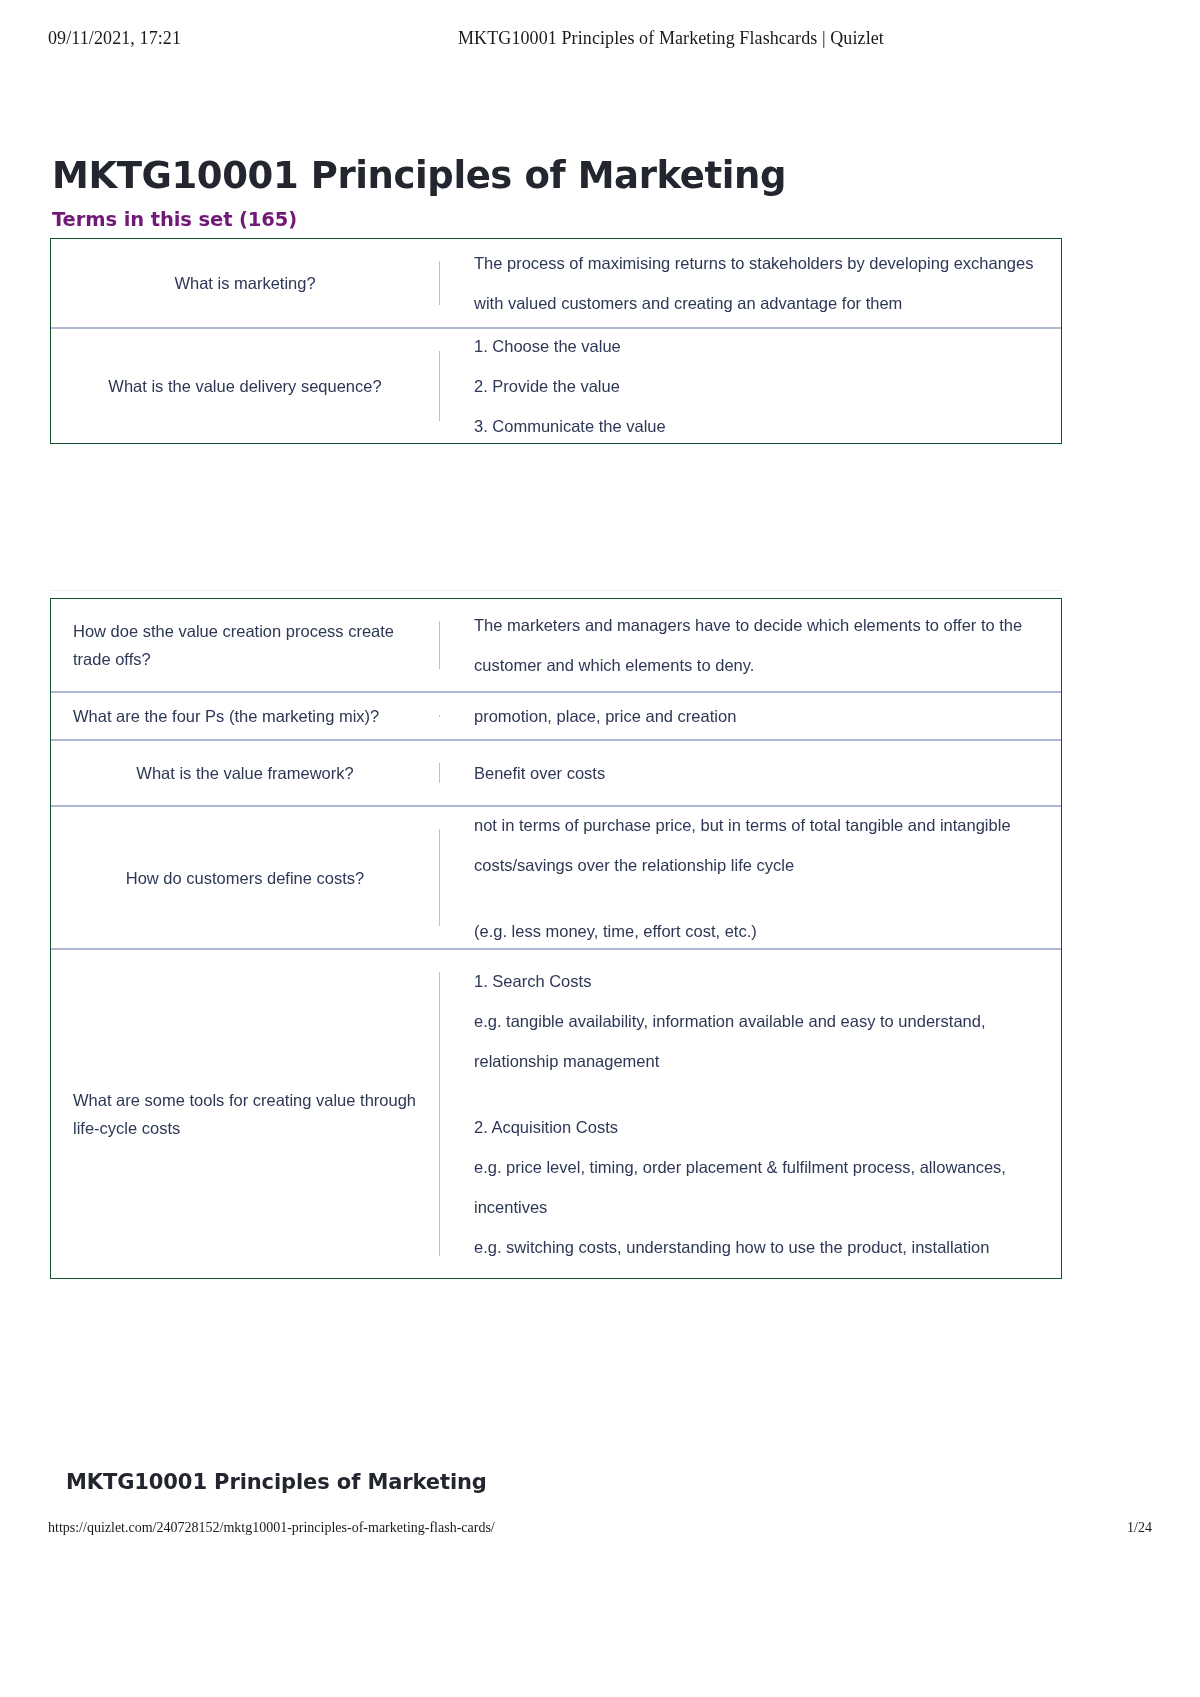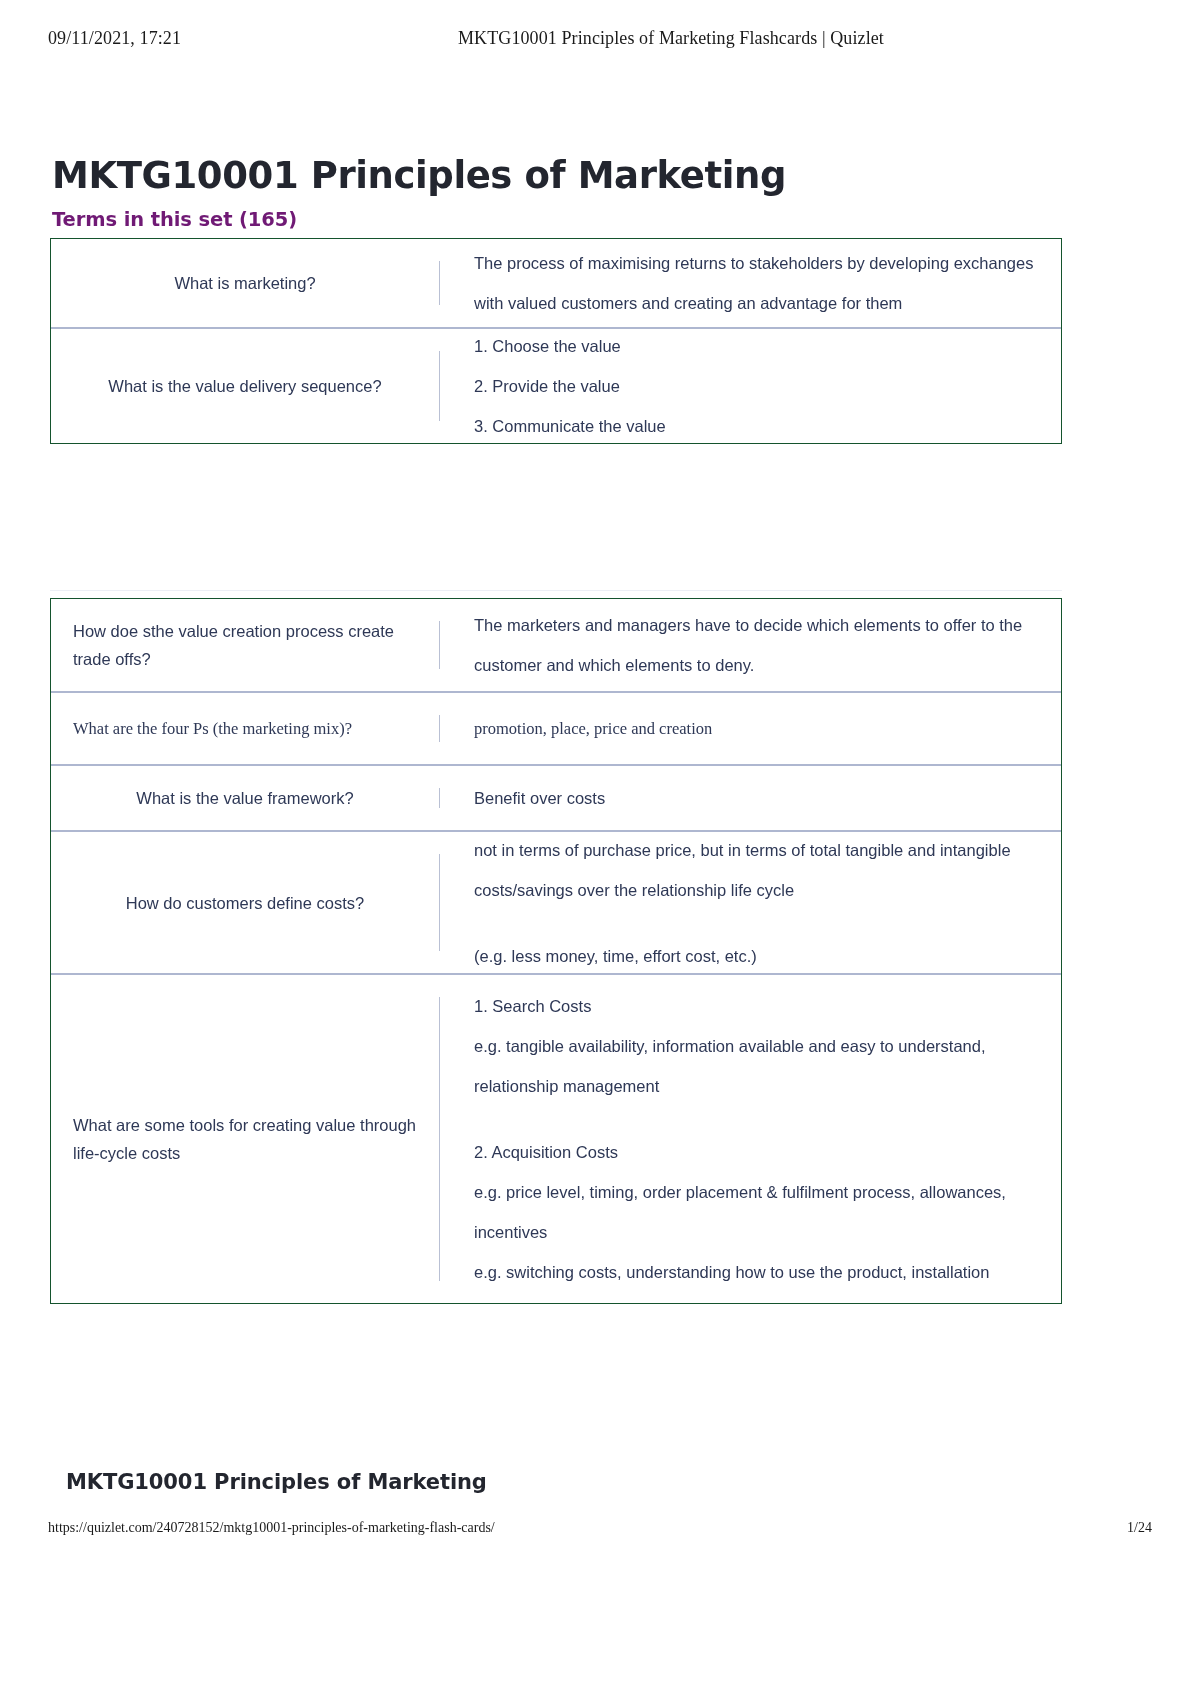--- a/index.html
+++ b/index.html
@@ -137,21 +137,21 @@
     line-height: 40px;
     color: #2e3856;
   }
   .card-def p { margin: 0; }
   .card-def p.spacer-before { margin-top: 26px; }
 
   
   .h-card-1 { height: 88px; }
   .h-card-2 { height: 116px; }
   .h-card-3 { height: 92px; }
-  .h-card-4 { height: 73px; font-family: Liberation Serif, serif; }
+  .h-card-4 { height: 48px; }
   .h-card-5 { height: 66px; }
   .h-card-6 { height: 143px; }
   .h-card-7 { height: 330px; }
 
   
   .section-rule {
     position: absolute;
     left: 50px;
     top: 590px;
     width: 1012px;

